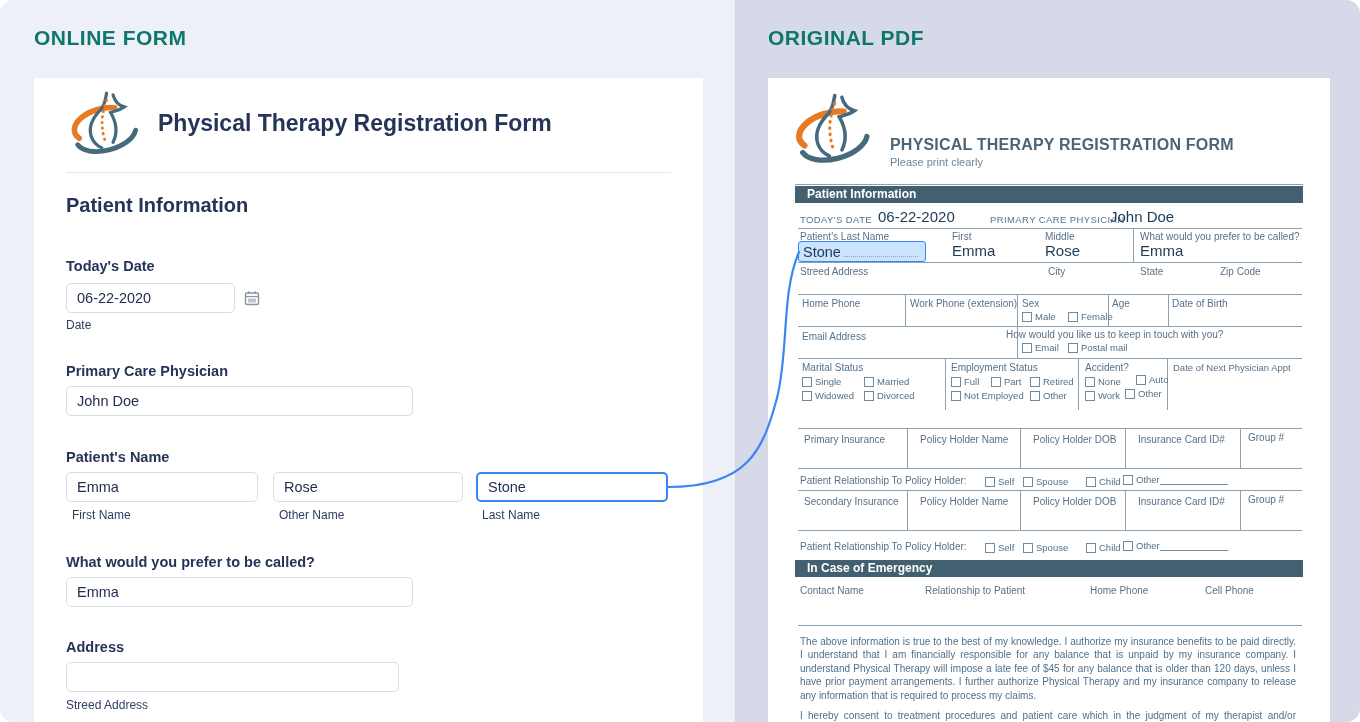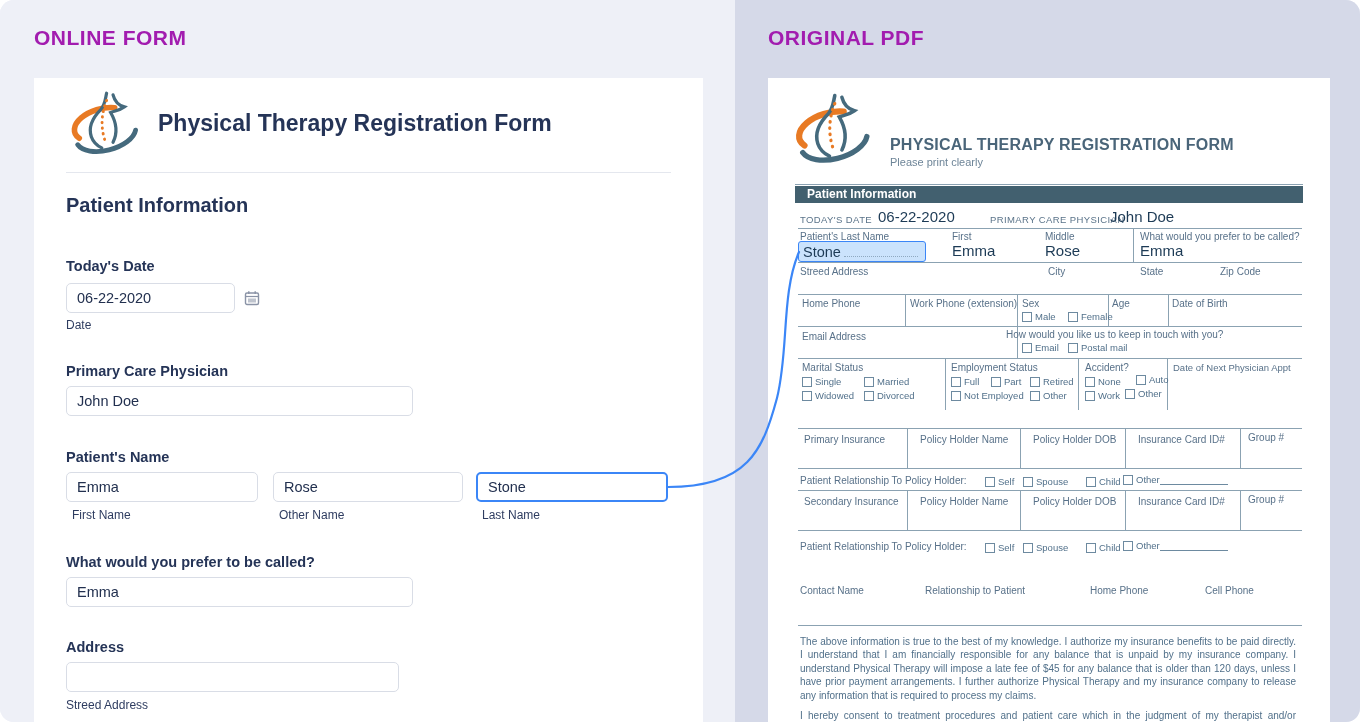--- a/index.html
+++ b/index.html
@@ -1,21 +1,21 @@
 <!DOCTYPE html>
 <html><head>
 <meta charset="utf-8">
 <style>
   html,body{margin:0;padding:0;background:#ffffff;}
   body{font-family:"Liberation Sans","DejaVu Sans",sans-serif;}
   .stage{position:relative;width:1360px;height:722px;border-radius:14px;overflow:hidden;background:#eef0f7;}
   
   .left-panel{position:absolute;left:0;top:0;width:735px;height:722px;background:#eef0f7;}
   .right-panel{position:absolute;left:735px;top:0;width:625px;height:722px;background:#d5d9e8;}
-  .panel-heading{position:absolute;top:26px;font-size:21px;font-weight:bold;letter-spacing:.5px;color:#a21caf;}
+  .panel-heading{position:absolute;top:26px;font-size:21px;font-weight:bold;letter-spacing:.5px;color:#0f766e;}
   
   .card{position:absolute;left:34px;top:78px;width:669px;height:644px;background:#ffffff;}
   .logo-wrap{position:absolute;}
   .card-title{position:absolute;left:124px;top:32px;font-size:23px;font-weight:bold;color:#253457;}
   .card-hr{position:absolute;left:32px;top:94px;width:605px;border-top:1px solid #e4e7ee;}
   .section-title{position:absolute;left:32px;top:116px;font-size:20px;font-weight:bold;color:#253457;}
   .flabel{position:absolute;font-size:14.5px;font-weight:bold;color:#253457;}
   .sublabel{position:absolute;font-size:12px;color:#2e3c60;}
   .tinput{position:absolute;height:30px;box-sizing:border-box;border:1px solid #d9dde6;border-radius:5px;
           padding:0 10px;font-size:14.5px;color:#22304f;background:#fff;outline:none;
@@ -290,20 +290,21 @@
       <span class="cb" style="left:318px;top:464px">
           <span class="cbx"></span>
           <span>Child</span>
         </span>
       <span class="cb" style="left:355px;top:462px">
           <span class="cbx"></span>
           <span>Other</span>
         </span>
       <div class="uline" style="left:392px;top:472px;width:68px"></div>
 
+      <div class="bar" style="top:482px">In Case of Emergency</div>
       <span class="pl" style="left:32px;top:507px">Contact Name</span>
       <span class="pl" style="left:157px;top:507px">Relationship to Patient</span>
       <span class="pl" style="left:322px;top:507px">Home Phone</span>
       <span class="pl" style="left:437px;top:507px">Cell Phone</span>
 
       <div class="hl" style="left:30px;top:547px;width:504px"></div>
       <div class="para" style="top:557px">The above information is true to the best of my knowledge. I authorize my insurance benefits to be paid directly. I understand that I am financially responsible for any balance that is unpaid by my insurance company. I understand Physical Therapy will impose a late fee of $45 for any balance that is older than 120 days, unless I have prior payment arrangements. I further authorize Physical Therapy and my insurance company to release any information that is required to process my claims.</div>
       <div class="para" style="top:631px">I hereby consent to treatment procedures and patient care which in the judgment of my therapist and/or physician may be considered necessary or advisable while I am a patient of Physical Therapy.</div>
     </div>
   </div>

